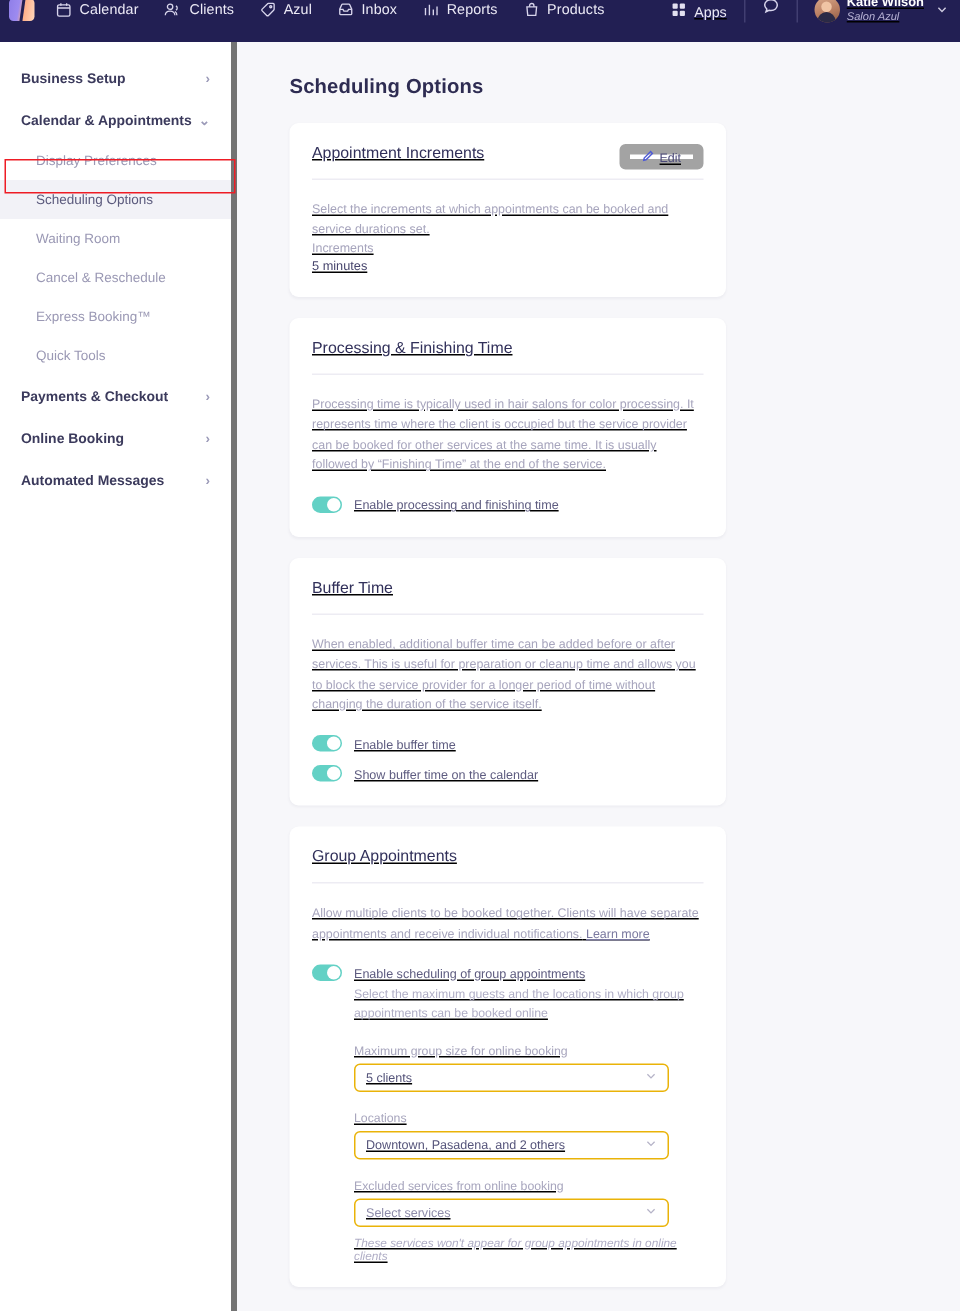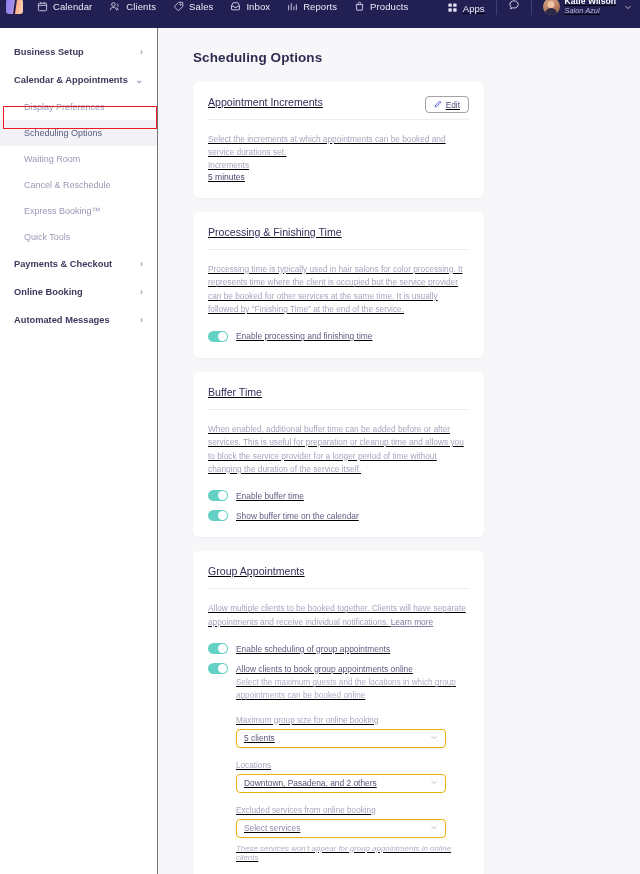--- a/index.html
+++ b/index.html
@@ -67,21 +67,21 @@
   .user-sub { color: #b9b4d6; font-size: 7.4px; font-style: italic; }
   .caret-down { margin-left: 3px; }
 
   
   .body-wrap { display: flex; height: calc(874px - 28px); }
 
   
   .sidebar {
     width: 158px; flex: 0 0 158px;
     background: #ffffff;
-    border-right: 1px solid #737373;
+    border-right: 4px solid #737373;
     padding-top: 10px;
     position: relative;
   }
   .side-group {
     display: flex; align-items: center; justify-content: space-between;
     padding: 9px 14px 9px 14px;
     font-size: 9.3px; font-weight: bold; color: #3b3a5c;
     cursor: pointer;
   }
   .side-group .chev { color: #9b9ab8; font-size: 9px; line-height: 1; }
@@ -158,21 +158,21 @@
     padding: 0 7px; cursor: pointer;
   }
   .select-val { font-size: 8.4px; color: #55547a; }
   .select-val.ph { color: #8e8caa; }
   .select .chev { color: #b6b4c8; font-size: 8px; line-height: 1; }
   .field-note {
     font-size: 7.9px; color: #b0aec6; font-style: italic;
     margin: 6px 0 0 28px;
   }
   .ed-btn {
-    border: 1px solid #a3a3a3; border-radius: 4px; background: #fff;
+    border: 7px solid #a3a3a3; border-radius: 4px; background: #fff;
     height: 17px; padding: 0 8px;
     display: inline-flex; align-items: center; gap: 4px;
     font-size: 8.3px; color: #4a4878; cursor: pointer;
   }
   .card-head-row { display: flex; align-items: flex-start; justify-content: space-between; }
 </style>
 </head>
 <body>
 
 <div class="topnav">
@@ -198,21 +198,21 @@
         </span>
       <span>Clients</span>
     </div>
     <div class="nav-item">
       <span>
           <svg width="11" height="11" viewBox="0 0 16 16" fill="none" stroke="#d8d5ec" stroke-width="1.3">
             <path d="M8.6 1.8H13.2a1 1 0 011 1v4.6a1.6 1.6 0 01-.5 1.1l-5 5a1.2 1.2 0 01-1.7 0L2.6 9.1a1.2 1.2 0 010-1.7l5-5a1.6 1.6 0 011-.6z"></path>
             <circle cx="10.9" cy="5.1" r="1"></circle>
           </svg>
         </span>
-      <span>Sales</span>
+      <span>Azul</span>
     </div>
     <div class="nav-item">
       <span>
           <svg width="11" height="11" viewBox="0 0 16 16" fill="none" stroke="#d8d5ec" stroke-width="1.3">
             <path d="M2.2 7.4l1.9-4.3a1 1 0 01.9-.6h6a1 1 0 01.9.6l1.9 4.3v4.4a1 1 0 01-1 1H3.2a1 1 0 01-1-1z"></path>
             <path d="M2.2 7.6h3.1l.9 1.7h3.6l.9-1.7h3.1"></path>
           </svg>
         </span>
       <span>Inbox</span>
     </div>
@@ -352,24 +352,20 @@
       <div class="card-desc">
         <span>Allow multiple clients to be booked together. Clients will have separate appointments and receive individual notifications.</span>
         <span class="link-more">Learn more</span>
       </div>
 
       <div class="toggle-row" style="margin-top:14px">
         <div class="toggle"></div>
         <div class="toggle-label">Enable scheduling of group appointments</div>
       </div>
 
-      <div class="toggle-row">
-        <div class="toggle"></div>
-        <div class="toggle-label">Allow clients to book group appointments online</div>
-      </div>
       <div class="sub-help">Select the maximum guests and the locations in which group appointments can be booked online</div>
 
       <div class="field">
         <div class="field-label">Maximum group size for online booking</div>
         <div class="select">
           <span class="select-val">5 clients</span>
           <span class="chev"><svg width="8" height="8" viewBox="0 0 10 10" fill="none" stroke="#b6b4c8" stroke-width="1.1">
                 <path d="M2 4l3 3 3-3"></path>
               </svg></span>
         </div>

